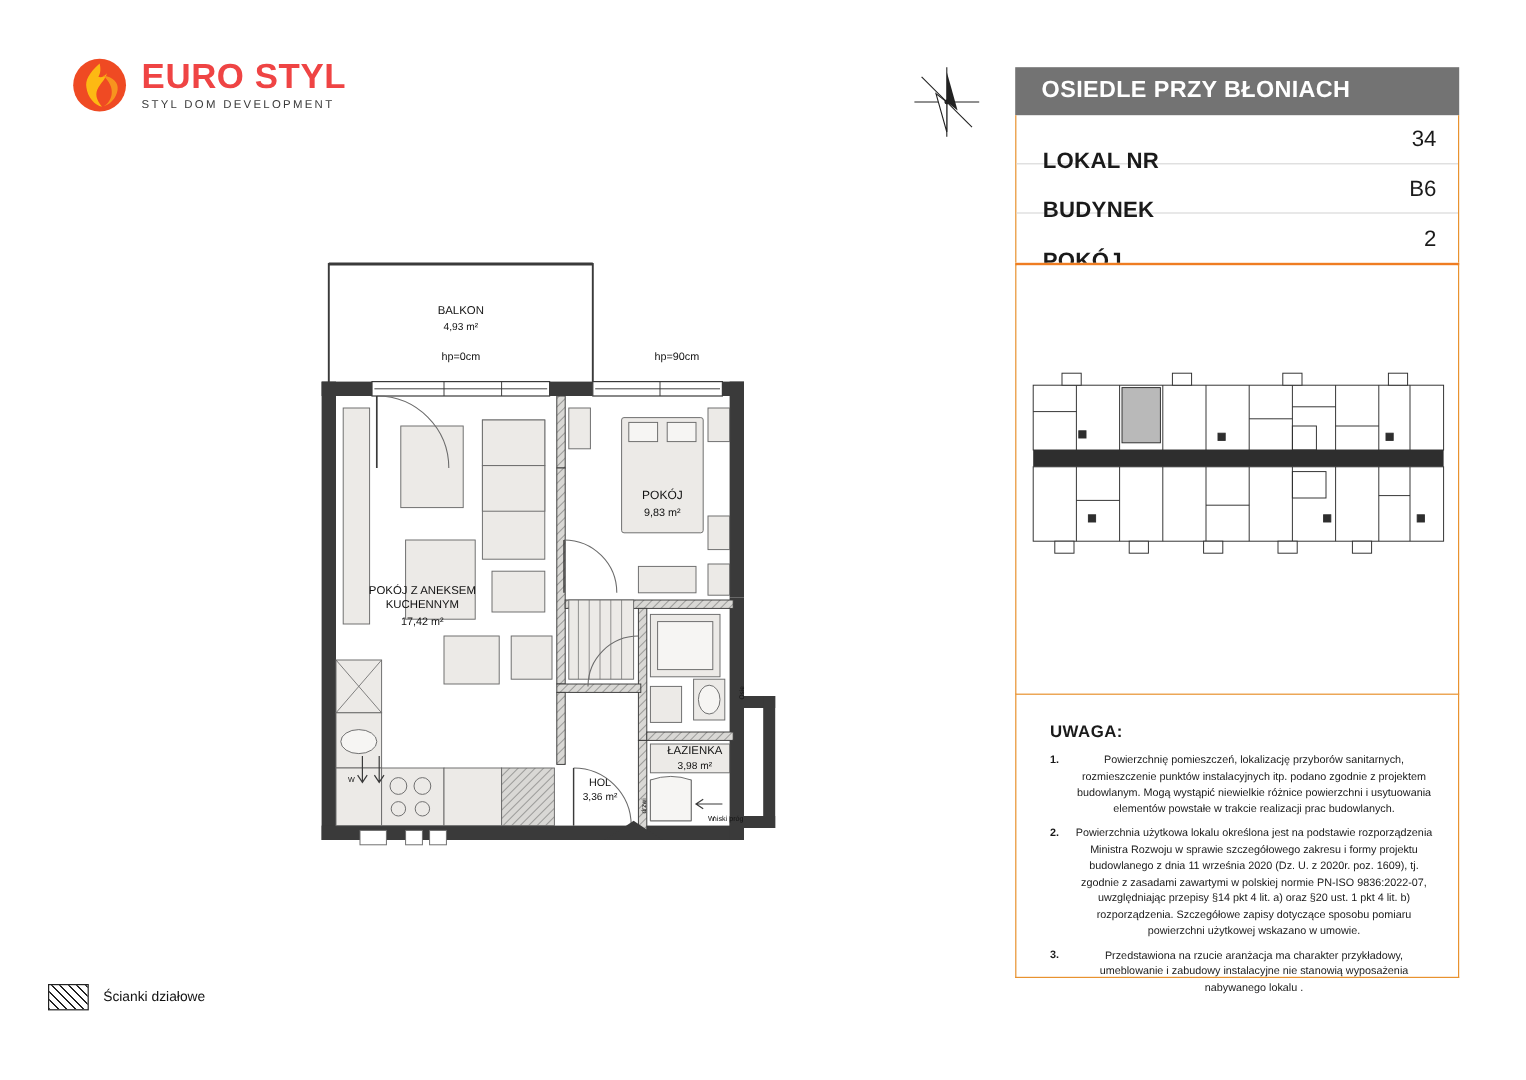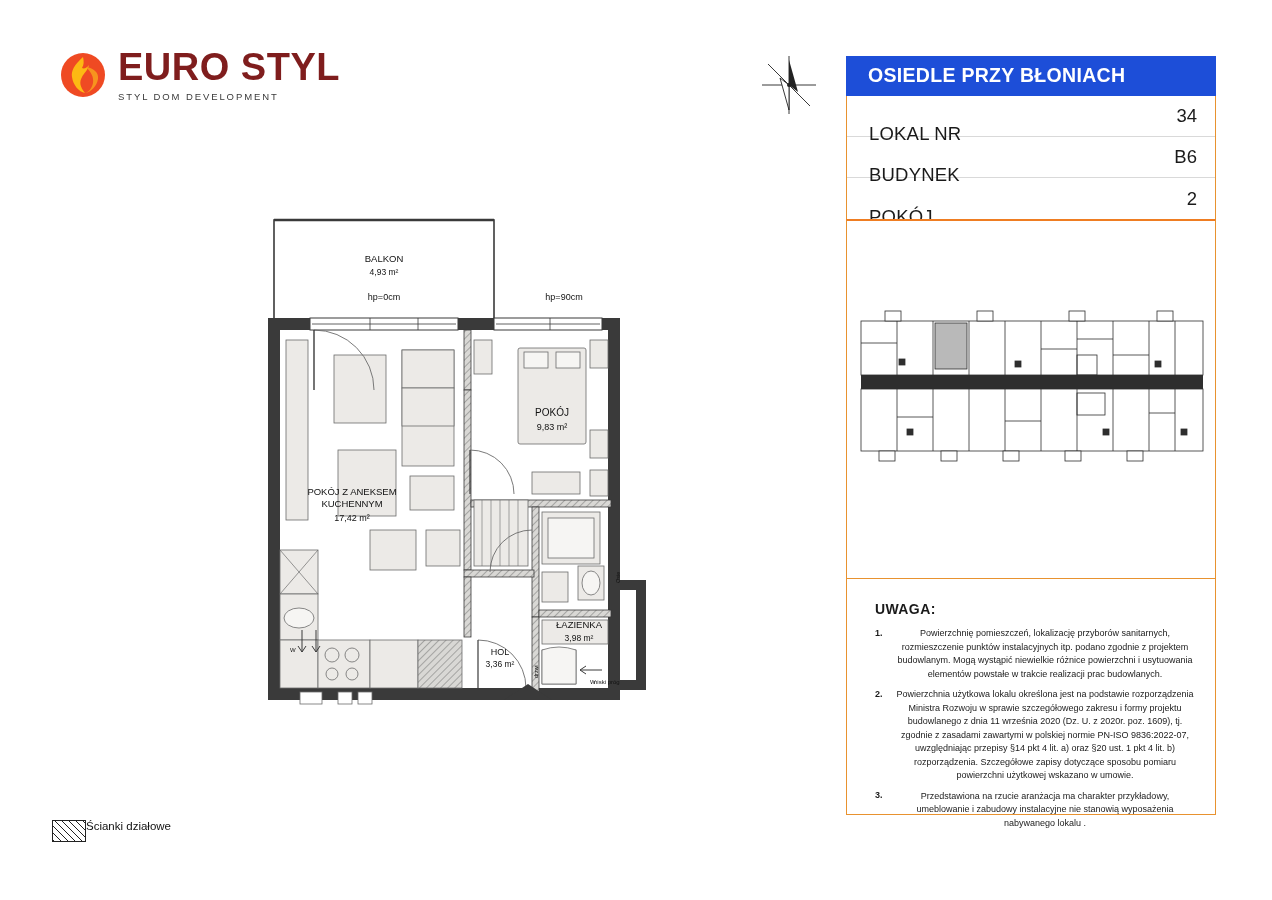--- a/index.html
+++ b/index.html
@@ -11,60 +11,60 @@
     font-family: "Liberation Sans", sans-serif;
     position: relative;
     overflow: hidden;
     color: #1a1a1a;
   }
 
   
   .logo-block { position: absolute; left: 60px; top: 48px; display: flex; align-items: center; gap: 12px; }
   .logo-mark { width: 46px; height: 46px; position: relative; }
   .logo-text-wrap { display: flex; flex-direction: column; justify-content: center; }
-  .logo-main { font-size: 38px; font-weight: bold; letter-spacing: 0.5px; color: #7f1d1d; line-height: 1.05; }
+  .logo-main { font-size: 29px; font-weight: bold; letter-spacing: 0.5px; color: #ef4444; line-height: 1.05; }
   .logo-sub { font-size: 9.5px; letter-spacing: 1.9px; color: #3a3a3a; margin-top: 3px; }
 
   
   .plan-area { position: absolute; left: 242px; top: 200px; width: 430px; height: 560px; }
   .plan-svg { display: block; }
 
   
-  .legend { position: absolute; left: 52px; top: 820px; display: flex; }
+  .legend { position: absolute; left: 40px; top: 820px; display: flex; align-items: center; gap: 12px; }
   .legend-swatch { width: 34px; height: 22px; border: 1px solid #222; background:
     repeating-linear-gradient(45deg, #222 0 1px, transparent 1px 5px); }
   .legend-label { font-size: 11.5px; color: #111; }
 
   
   .right-panel { position: absolute; left: 846px; top: 56px; width: 370px; }
 
   .compass { position: absolute; left: 758px; top: 52px; width: 62px; height: 66px; }
 
   .title-bar {
-    background: #1d4ed8;
+    background: #737373;
     color: #ffffff;
     font-size: 19.5px;
     font-weight: bold;
     letter-spacing: 0.3px;
     padding: 8px 14px 9px 22px;
     height: 40px;
     display: flex;
     align-items: center;
   }
   .info-table { border-left: 1px solid #e8922f; border-right: 1px solid #e8922f; }
   .info-row {
     display: flex;
     justify-content: space-between;
     align-items: center;
     border-bottom: 1px solid #d9d9d9;
     padding: 0 18px 0 22px;
     height: 41px;
   }
   .info-row:last-child { border-bottom: none; }
-  .info-key { font-size: 18.5px; font-weight: normal; letter-spacing: 0.2px; margin-top: 36px; }
+  .info-key { font-size: 18.5px; font-weight: bold; letter-spacing: 0.2px; margin-top: 36px; }
   .info-val { font-size: 18.5px; font-weight: normal; }
 
   .key-plan-box {
     border: 1px solid #e8922f;
     border-top: 2px solid #ef7d22;
     height: 360px;
     position: relative;
     background: #fff;
   }
   .key-plan-svg { position: absolute; left: 8px; top: 88px; }

